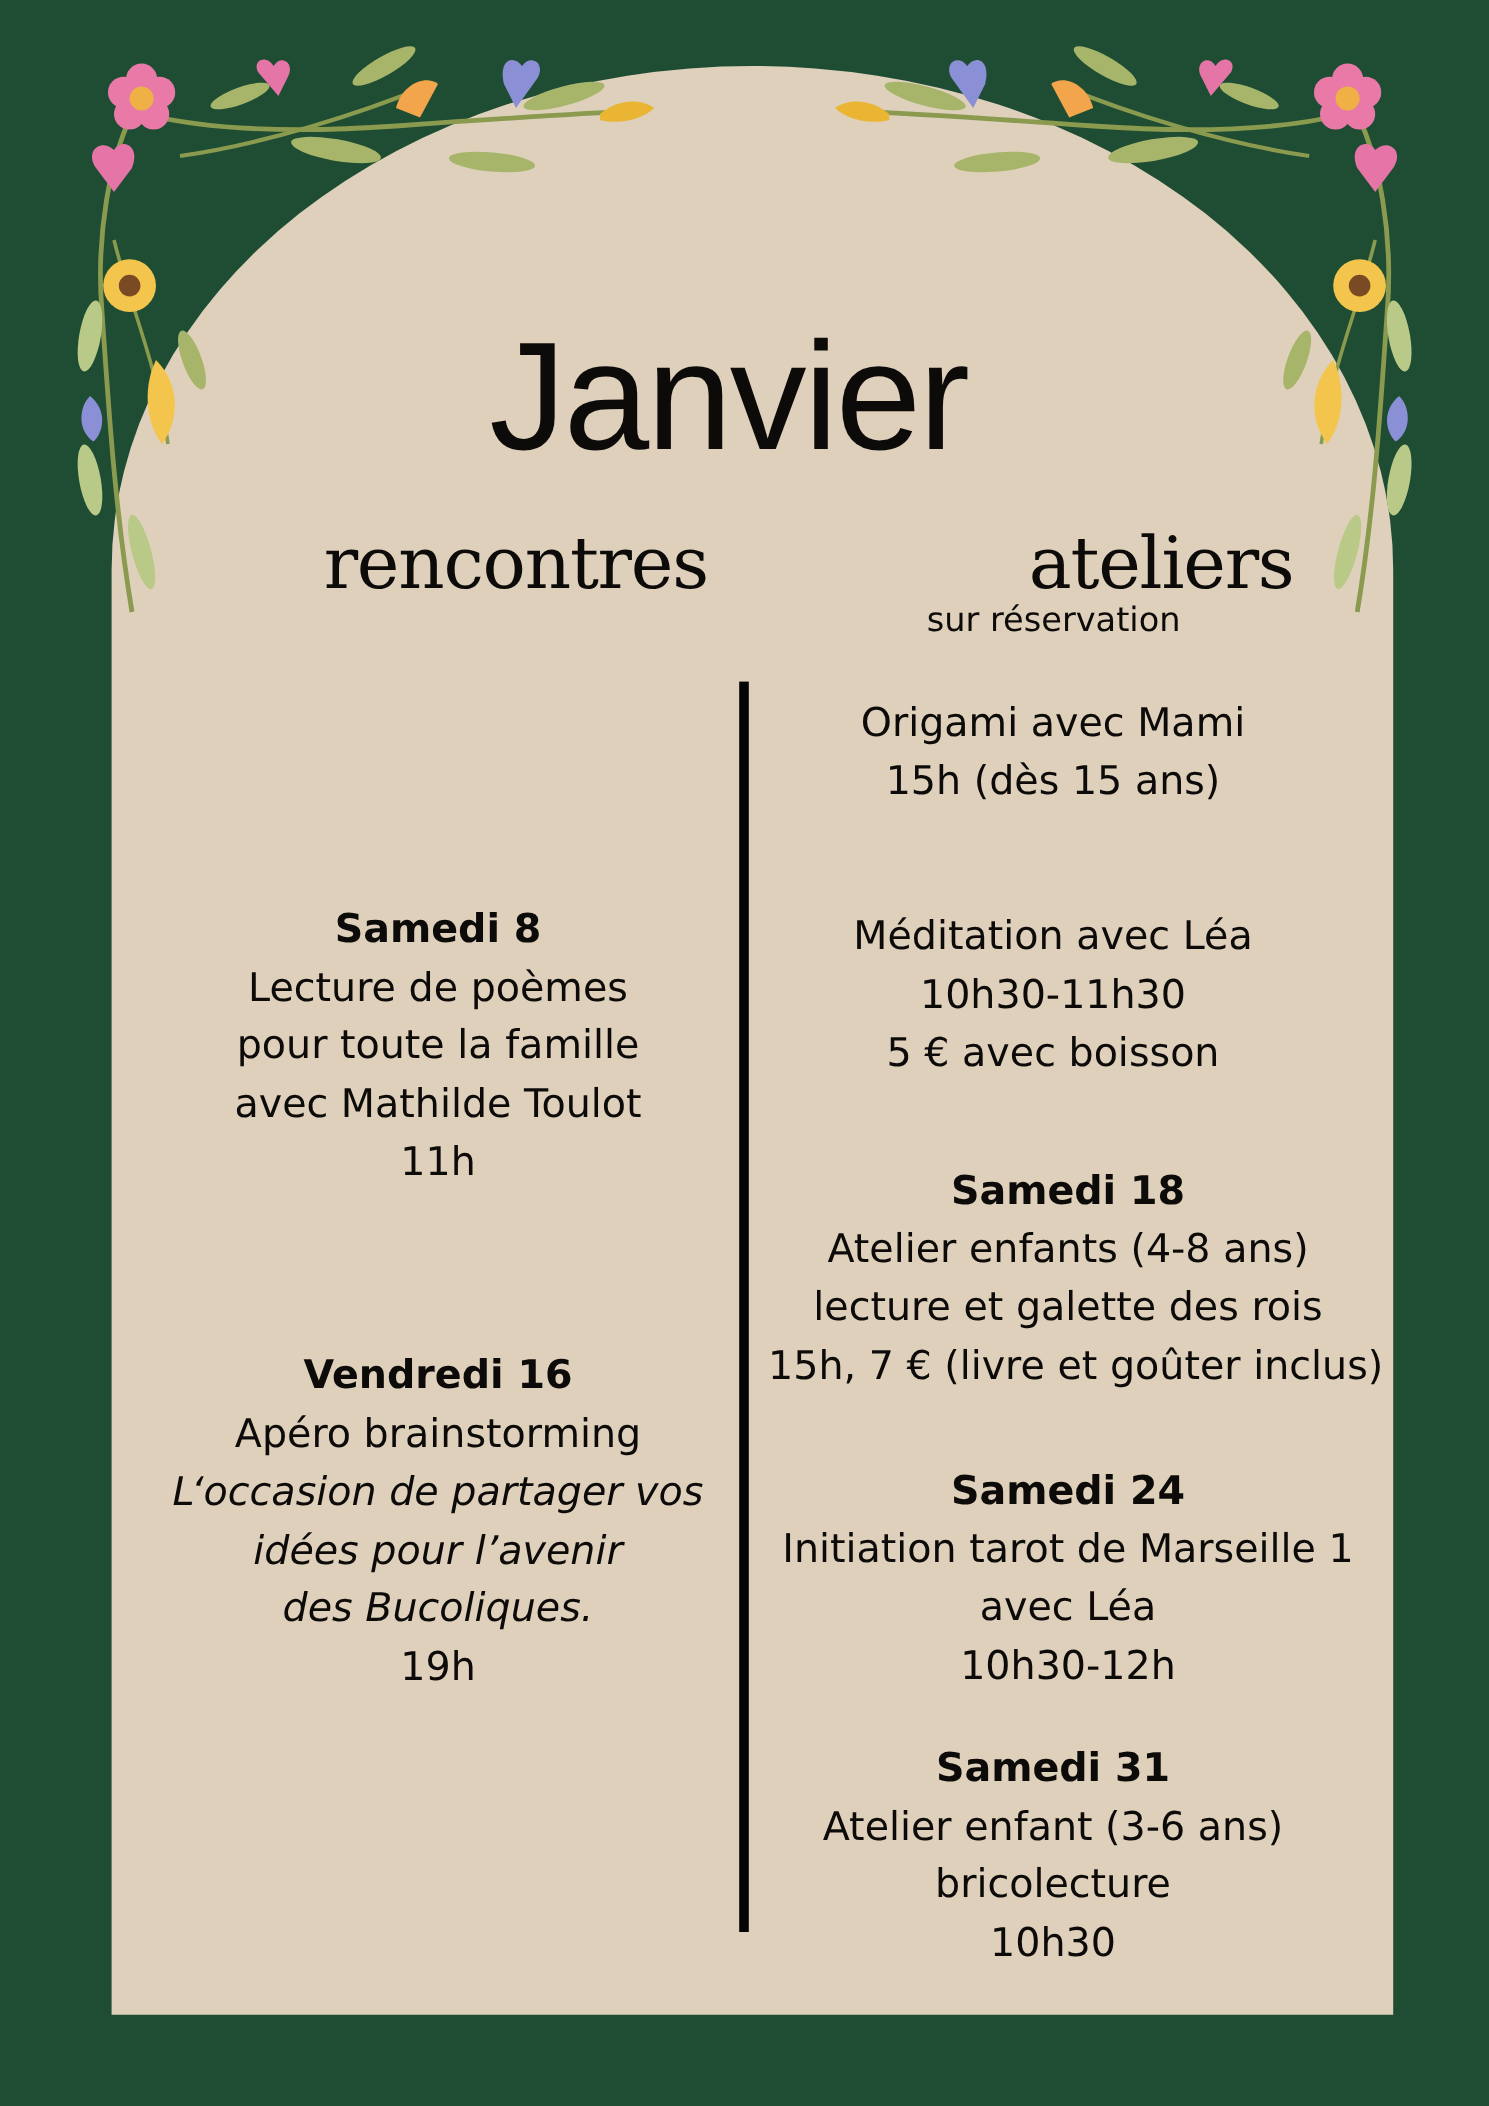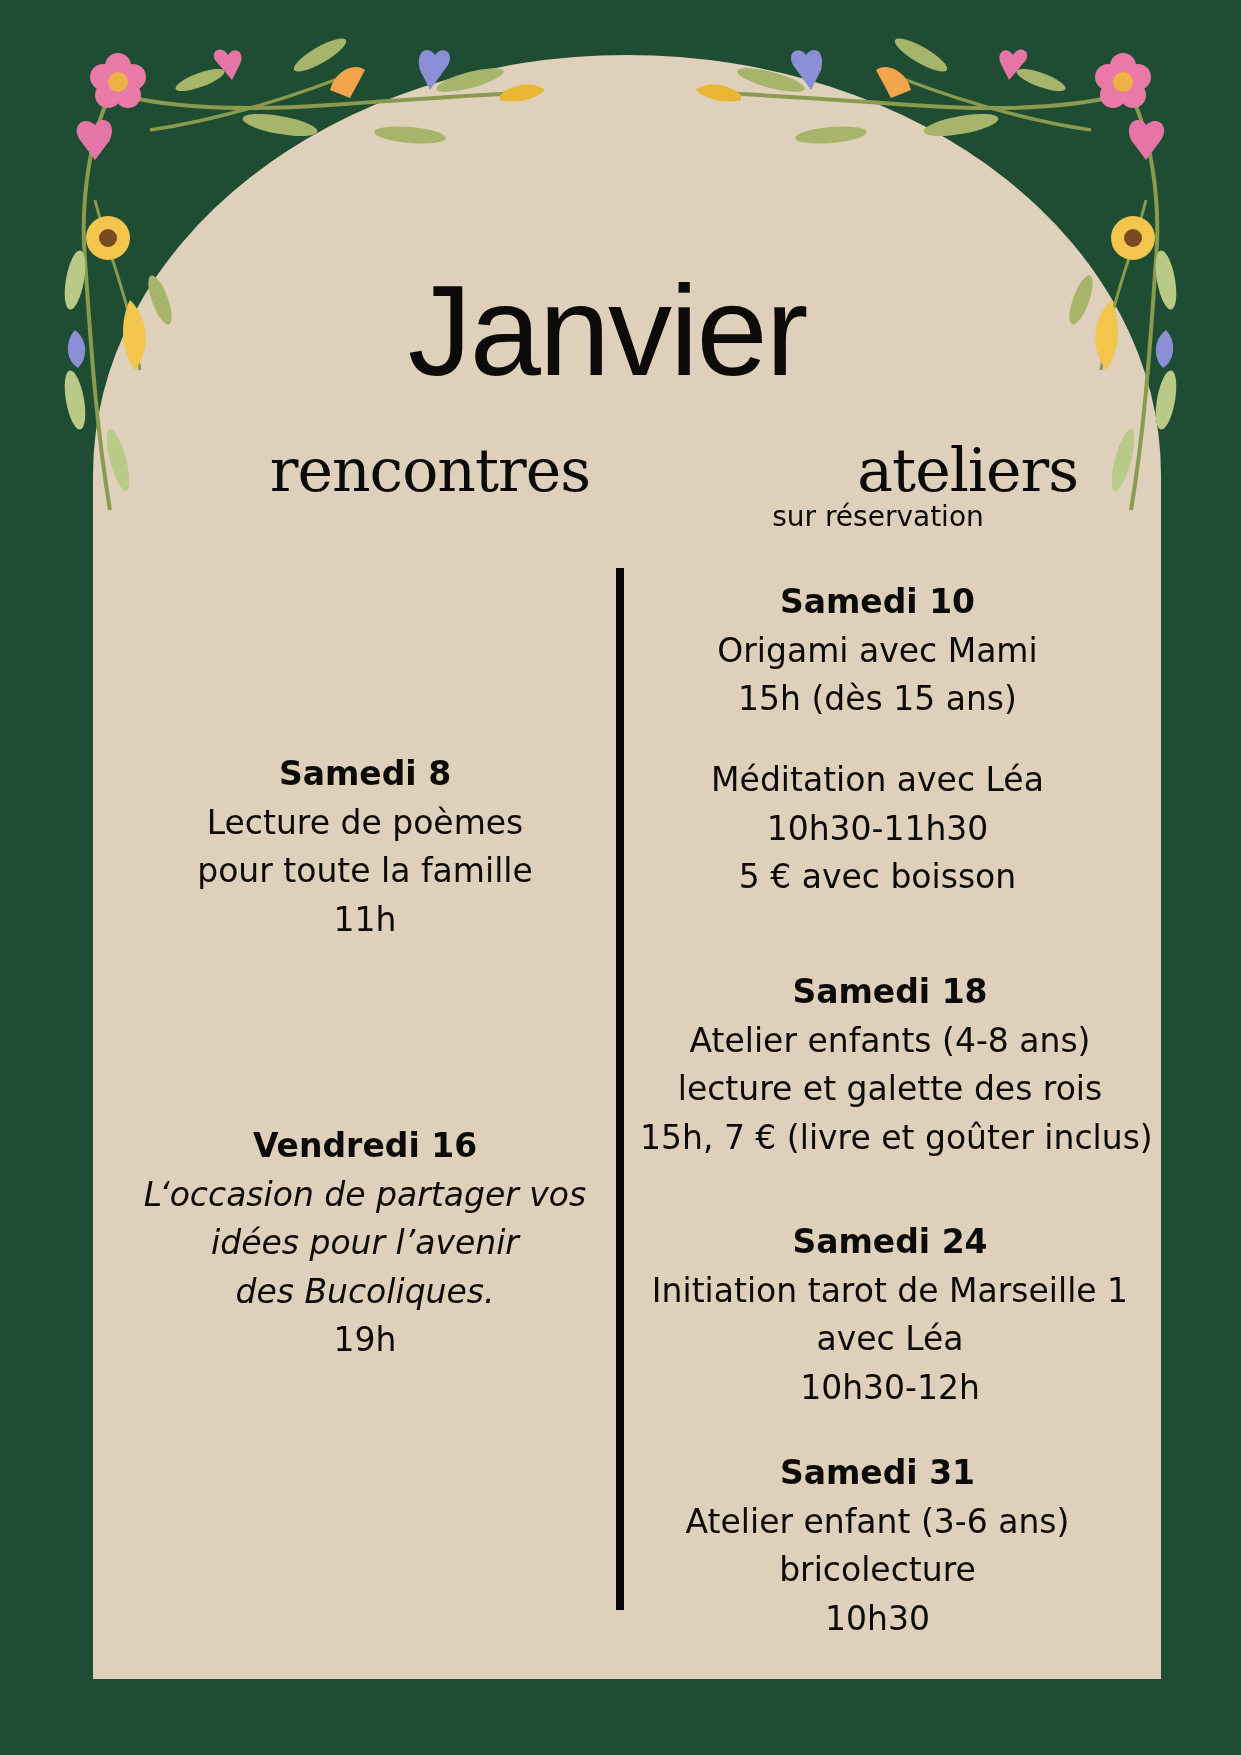--- a/index.html
+++ b/index.html
@@ -135,33 +135,34 @@
   <div class="col-heading h-left">rencontres</div>
   <div class="col-heading h-right">ateliers</div>
   <div class="subheading">sur réservation</div>
 
   <div class="divider"></div>
 
   <div class="event l-col" style="top:750px;">
     <span class="line date">Samedi 8</span>
     <span class="line">Lecture de poèmes</span>
     <span class="line">pour toute la famille</span>
+    <span class="line">avec Mathilde Toulot</span>
     <span class="line">11h</span>
   </div>
 
   <div class="event l-col" style="top:1122px;">
     <span class="line date">Vendredi 16</span>
+    <span class="line">Apéro brainstorming</span>
     <span class="line desc-italic">L‘occasion de partager vos</span>
     <span class="line desc-italic">idées pour l’avenir</span>
     <span class="line desc-italic">des Bucoliques.</span>
     <span class="line">19h</span>
   </div>
 
   <div class="event r-col" style="left:640px;width:475px;top:578px;">
-    <span class="line date">Samedi 10</span>
     <span class="line">Origami avec Mami</span>
     <span class="line">15h (dès 15 ans)</span>
   </div>
 
   <div class="event r-col" style="left:640px;width:475px;top:756px;">
     <span class="line">Méditation avec Léa</span>
     <span class="line">10h30-11h30</span>
     <span class="line">5 € avec boisson</span>
   </div>
 

